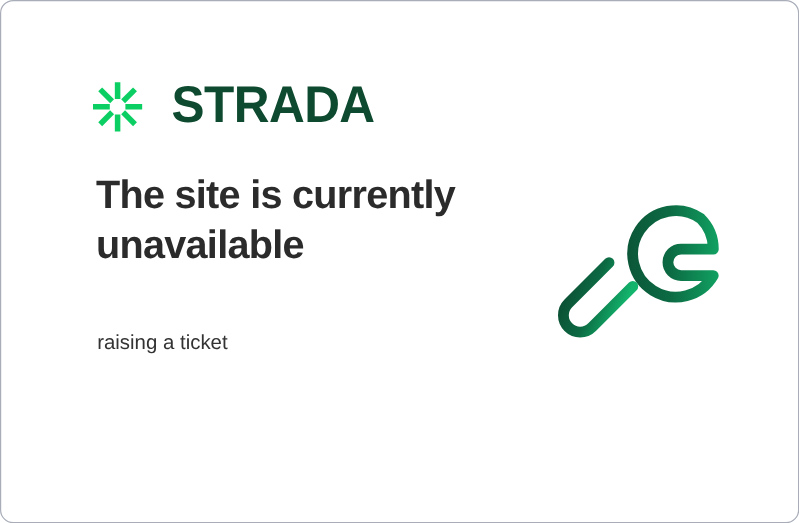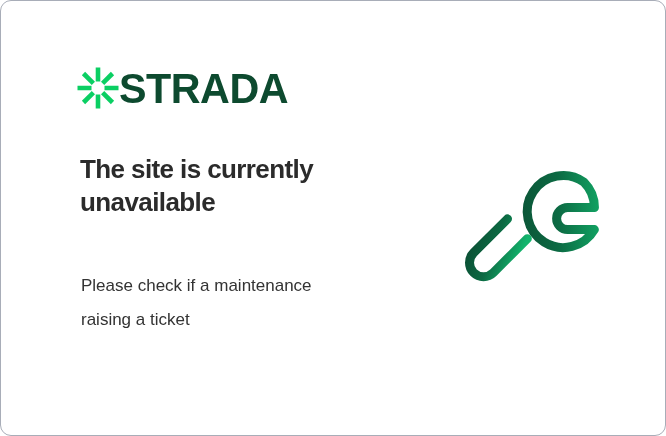--- a/index.html
+++ b/index.html
@@ -24,22 +24,22 @@
     border-radius: 11px;
     overflow: hidden;
   }
 
   
   .brand {
     position: absolute;
     left: 76px;
     top: 66px;
     display: flex;
-    align-items: flex-start;
-    gap: 0;
+    align-items: flex-end;
+    gap: 24px;
   }
   .brand-mark {
     width: 42px;
     height: 42px;
     display: block;
     flex: 0 0 auto;
   }
   .brand-wordmark {
     font-family: "Liberation Sans", sans-serif;
     font-size: 43px;
@@ -49,25 +49,25 @@
     color: #0d4a2f;
     white-space: nowrap;
     transform: scaleX(0.96);
     transform-origin: left center;
   }
 
   
   .headline {
     position: absolute;
     left: 79px;
-    top: 152px;
+    top: 140px;
     width: 330px;
     margin: 0;
     font-family: "Liberation Sans", sans-serif;
-    font-size: 26px;
+    font-size: 33px;
     font-weight: 700;
     line-height: 1.27;
     letter-spacing: -0.6px;
     color: #2b2b2b;
   }
 
   
   .body-copy {
     position: absolute;
     left: 80px;
@@ -118,21 +118,20 @@
           <line x1="16.4" y1="25.6" x2="6.5" y2="35.5"></line>
         </g>
       </svg>
     </span>
     <span class="brand-wordmark">STRADA</span>
   </div>
 
   <h1 class="headline">The site is currently unavailable</h1>
 
   <p class="body-copy">
-    <span class="copy-line">Please check if a maintenance</span>
     <span class="copy-line">raising a ticket</span>
   </p>
 
   <div class="wrench-illustration">
     <svg viewBox="0 0 160 160" xmlns="http://www.w3.org/2000/svg" aria-hidden="true">
       <defs>
         <linearGradient id="wrenchGrad" x1="0" y1="1" x2="1" y2="0">
           <stop offset="0%" stop-color="#0b5135"></stop>
           <stop offset="45%" stop-color="#0c6a43"></stop>
           <stop offset="100%" stop-color="#13b56d"></stop>

